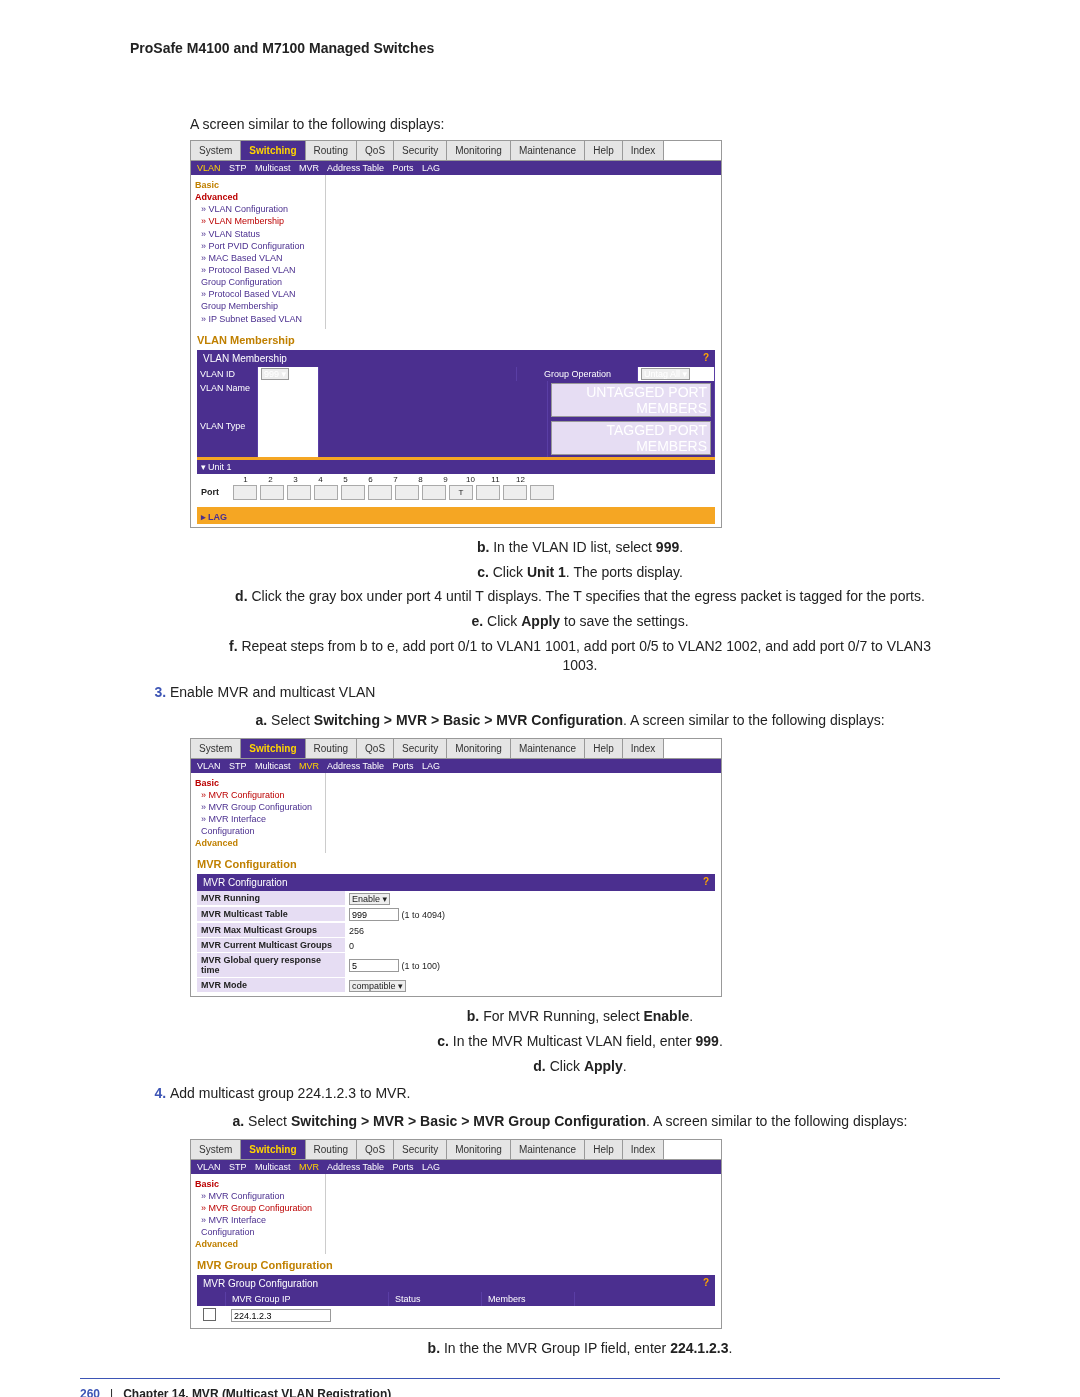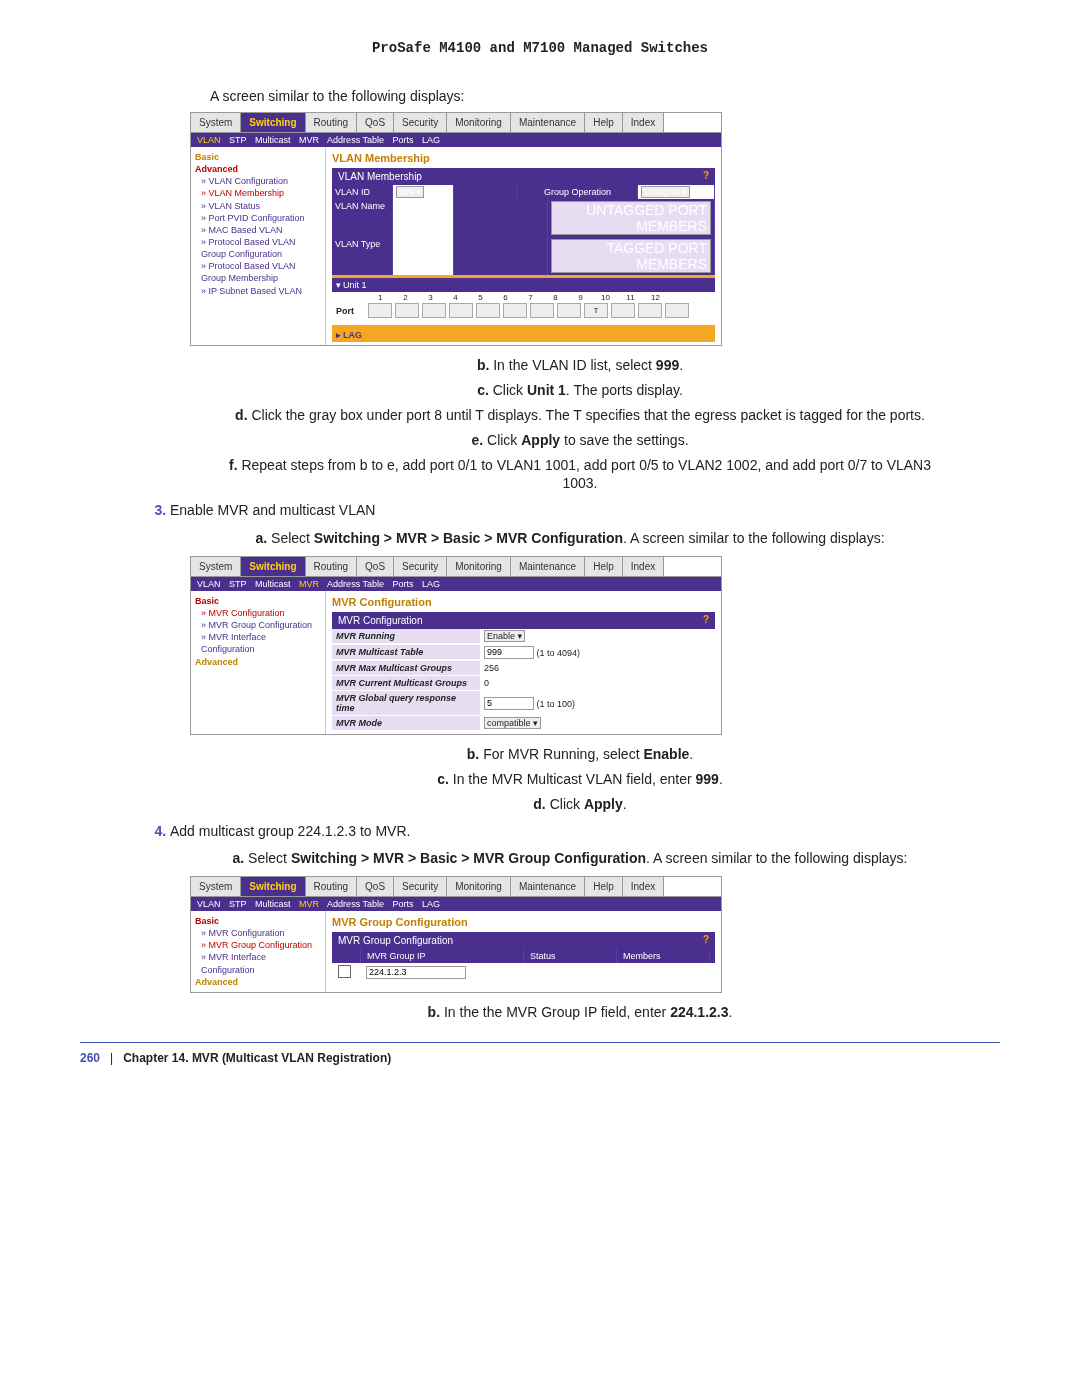--- a/index.html
+++ b/index.html
@@ -9,27 +9,26 @@
     margin: 0;
     background: #fff;
   }
   .page {
     width: 1080px;
     margin: 0 auto;
     padding: 40px 130px 30px 130px;
     box-sizing: border-box;
   }
   .header-title {
-    text-align: center;
+    text-align: left;
     font-weight: bold;
     font-size: 14px;
-    margin-bottom: 32px;
-    font-family: Liberation Mono, monospace;
-  }
-  .intro { margin-left: 80px; margin-bottom: 8px; }
+    margin-bottom: 60px;
+  }
+  .intro { margin-left: 60px; margin-bottom: 8px; }
   ol.sub {
     list-style-type: lower-alpha;
     margin: 8px 0 8px 60px;
     padding-left: 20px;
   }
   ol.sub > li { margin: 6px 0; line-height: 1.35; text-align: center; }
   ol.main {
     list-style-type: decimal;
     margin: 0 0 0 40px;
     padding-left: 0;
@@ -59,21 +58,21 @@
     font-weight: bold;
   }
   .subtabs {
     background: #4b2f8f;
     color: #fff;
     padding: 2px 6px;
     font-size: 9px;
   }
   .subtabs span { margin-right: 6px; }
   .subtabs .active { color: #ffd500; }
-  .content-row { display: flex; }
+  .content-row { display: flex; flex-direction: column; }
   .sidebar {
     width: 126px;
     padding: 4px;
     border-right: 1px solid #ccc;
     font-size: 9px;
     line-height: 1.35;
   }
   .sidebar .cat { color: #c08000; font-weight: bold; }
   .sidebar .cat.active { color: #b00; }
   .sidebar .item { color: #4b2f8f; margin-left: 6px; }
@@ -99,21 +98,20 @@
     color: #ffa500;
     font-weight: bold;
   }
   .kv-row { display: flex; align-items: center; font-size: 9px; }
   .kv-row .label {
     width: 140px;
     background: #e6ddf3;
     border-bottom: 1px solid #fff;
     padding: 2px 4px;
     font-weight: bold;
-    font-style: italic;
   }
   .kv-row .value { padding: 2px 4px; }
   .inp {
     border: 1px solid #999;
     background: #fff;
     padding: 0 2px;
     font-size: 9px;
     height: 13px;
     box-sizing: border-box;
   }
@@ -299,21 +297,21 @@
         </div>
         <div class="orange-bar" style="margin-top:6px;"></div>
         <div class="unit-bar">▸ <span>LAG</span></div>
       </div>
     </div>
   </div>
 
   <ol class="sub" start="2" style="list-style: none;">
     <li><span class="bold">b.</span>  <span>In the VLAN ID list, select </span><span class="bold">999</span><span>.</span></li>
     <li><span class="bold">c.</span>  <span>Click </span><span class="bold">Unit 1</span><span>. The ports display.</span></li>
-    <li><span class="bold">d.</span>  <span>Click the gray box under port 8 until T displays. The T specifies that the egress packet is tagged for the ports.</span></li>
+    <li><span class="bold">d.</span>  <span>Click the gray box under port 4 until T displays. The T specifies that the egress packet is tagged for the ports.</span></li>
     <li><span class="bold">e.</span>  <span>Click </span><span class="bold">Apply</span><span> to save the settings.</span></li>
     <li><span class="bold">f.</span>  <span>Repeat steps from b to e, add port 0/1 to VLAN1 1001, add port 0/5 to VLAN2 1002, and add port 0/7 to VLAN3 1003.</span></li>
   </ol>
 
   <ol class="main" start="3">
     <li>
       <span>Enable MVR and multicast VLAN</span>
       <ol class="sub" style="margin-left: 0px; list-style: none;">
         <li><span class="bold">a.</span>  <span>Select </span><span class="bold">Switching &gt; MVR &gt; Basic &gt; MVR Configuration</span><span>. A screen similar to the following displays:</span></li>
       </ol>

